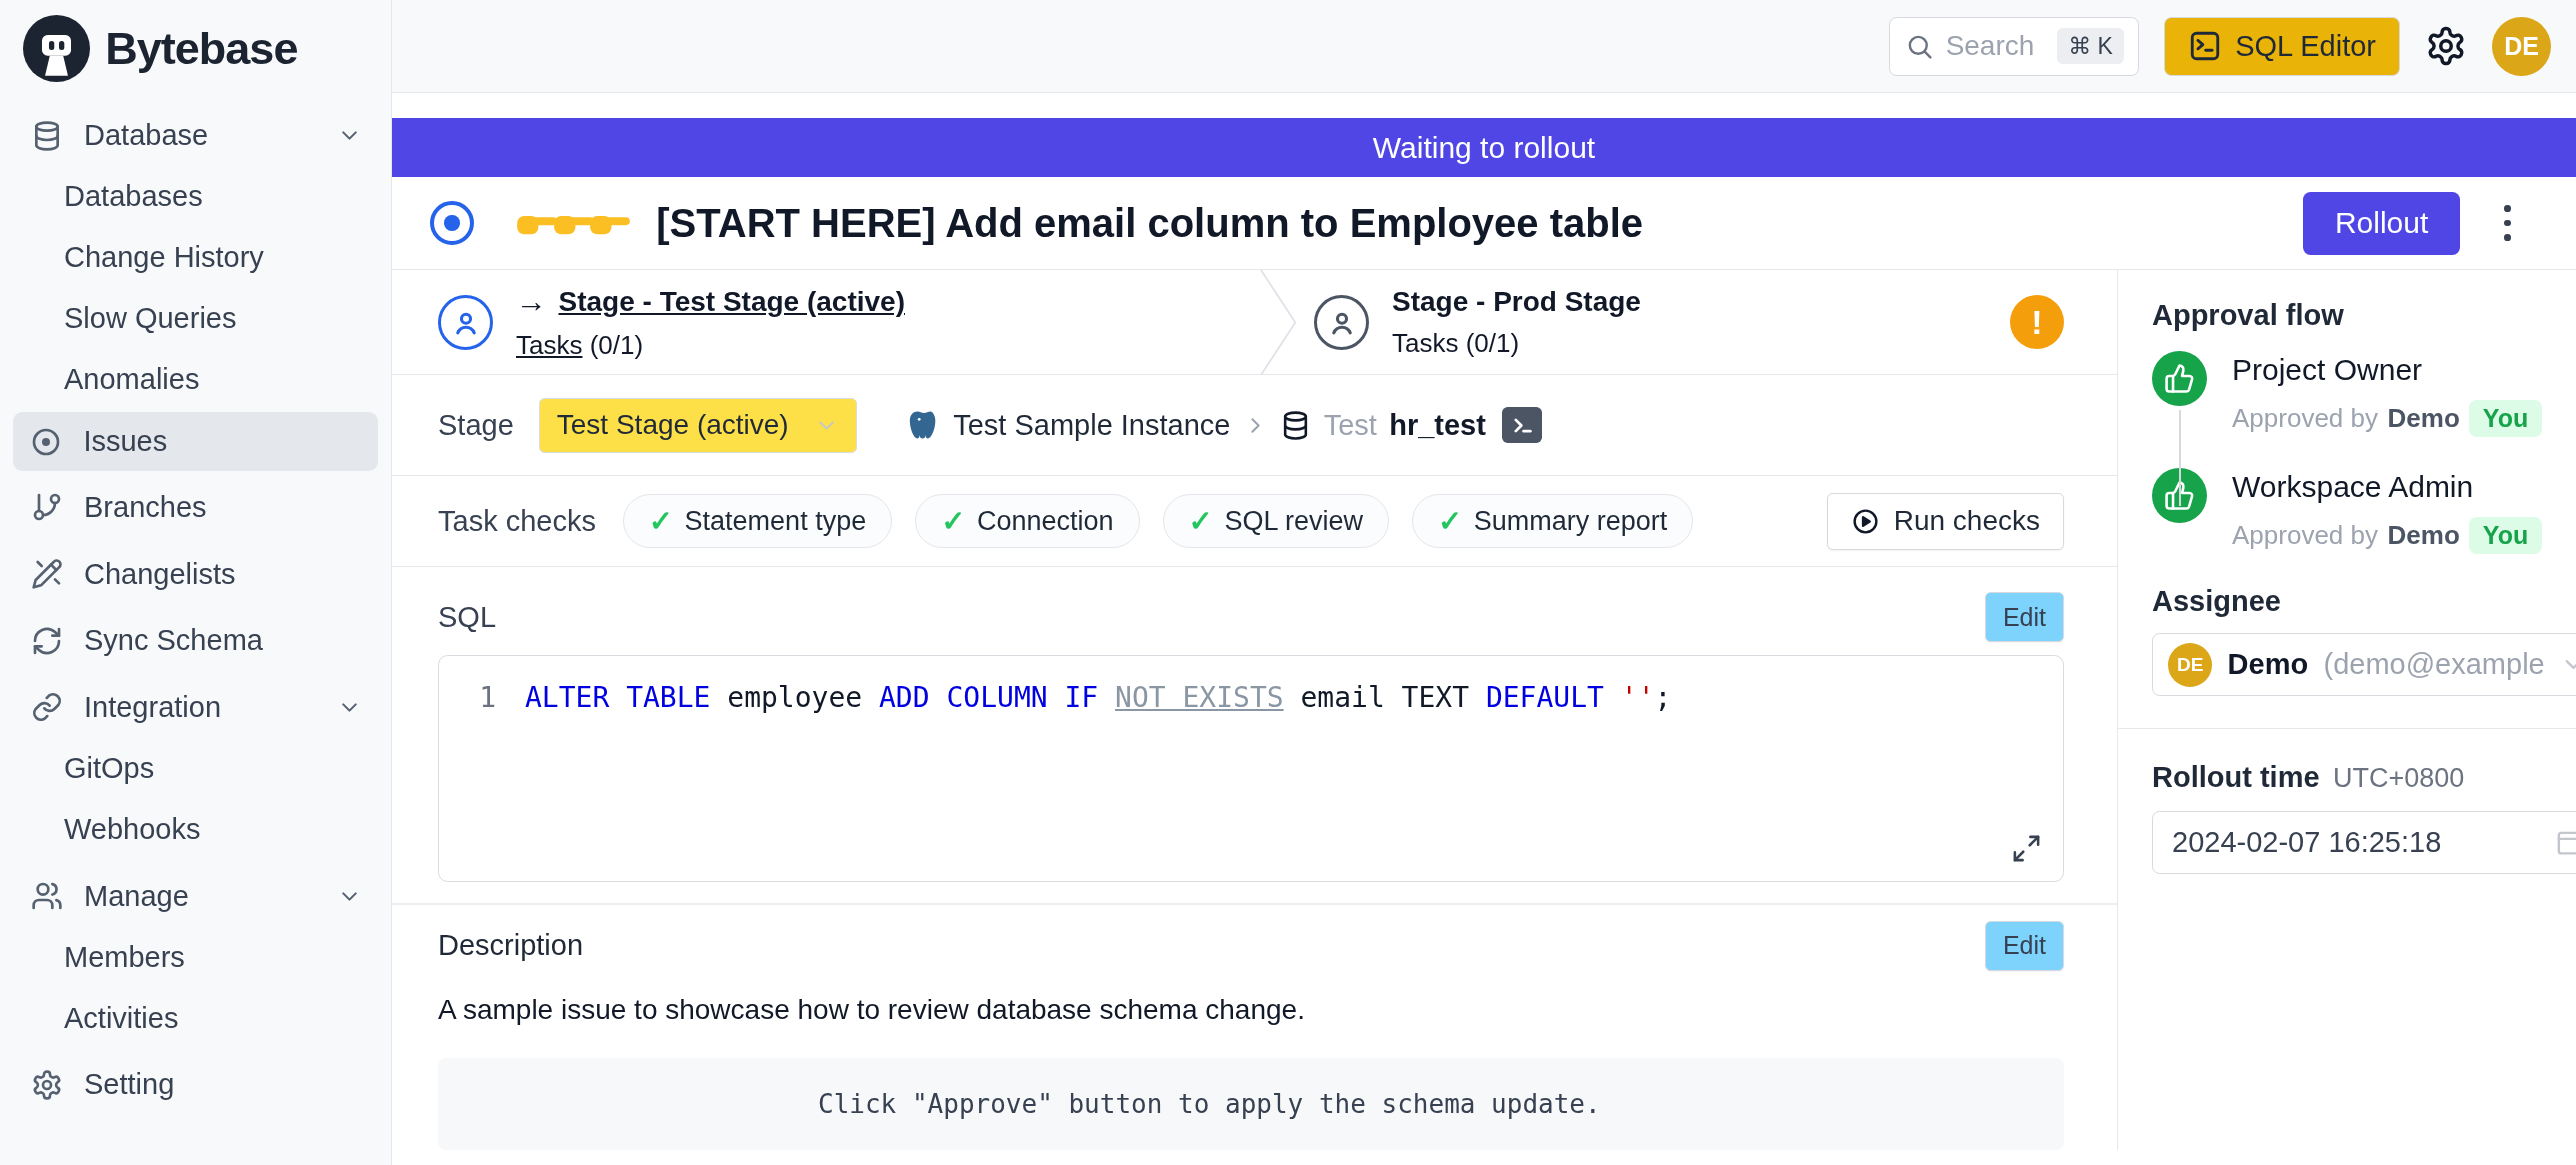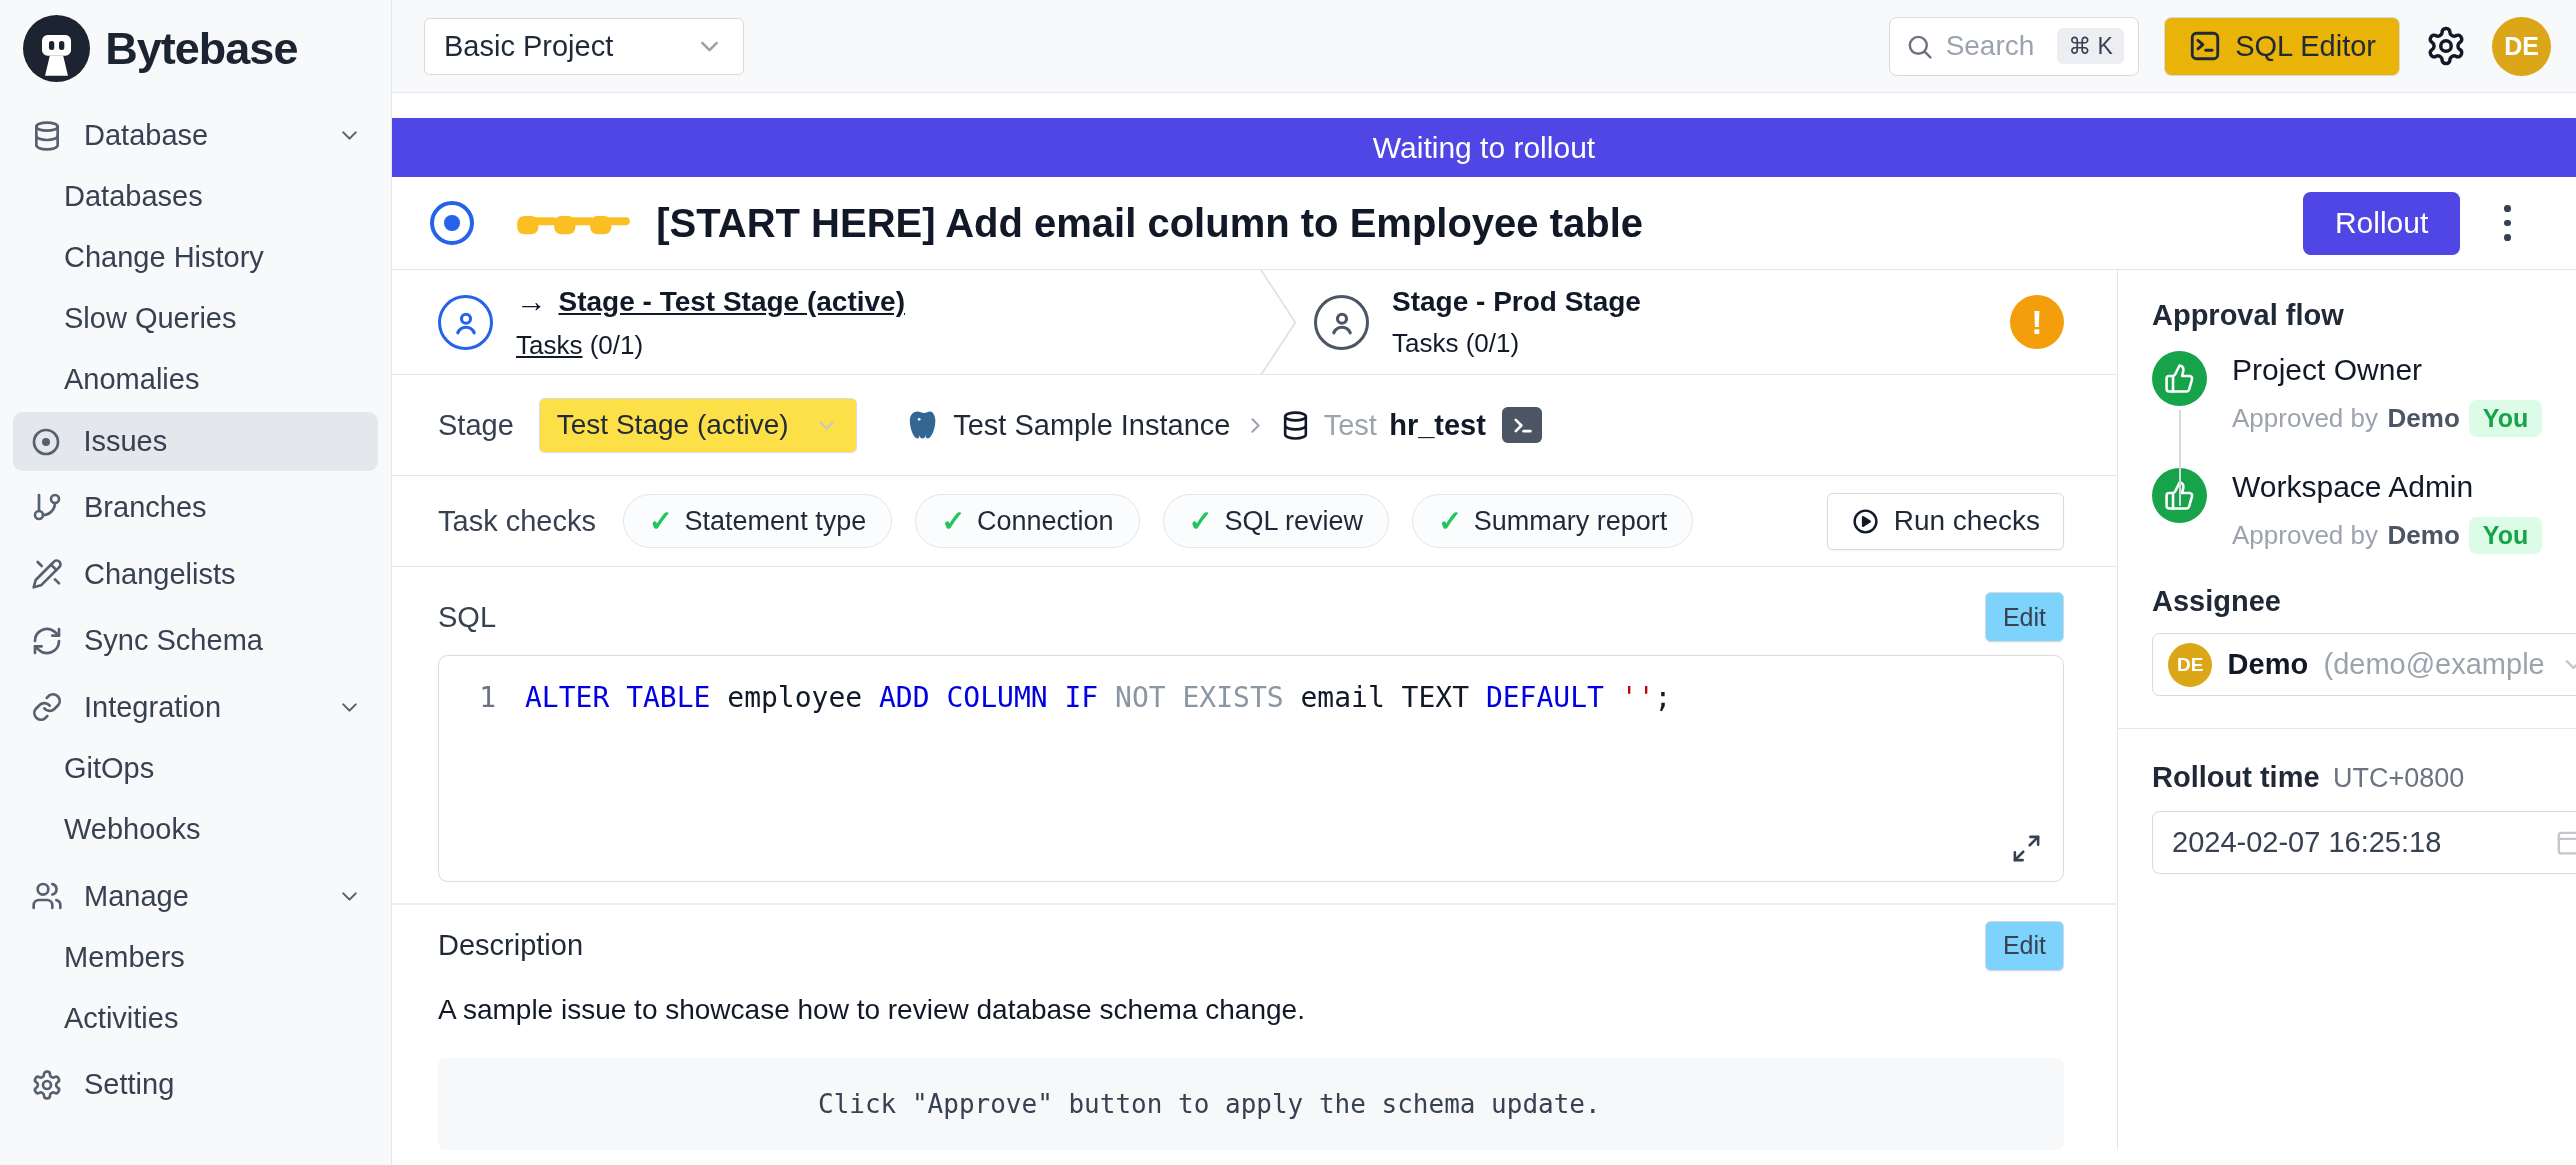--- a/index.html
+++ b/index.html
@@ -113,21 +113,21 @@
   .sec-head { display:flex; align-items:center; justify-content:space-between;
     padding:0 53px 0 46px; margin-top:25px; }
   .sec-title { font-size:29px; font-weight:500; color:#374151; }
   .edit-btn { height:50px; padding:0 17px; border:1px solid #d6d9de; background:#7dd3fc; border-radius:5.7px;
     font-size:25px; color:#374151; box-shadow:0 1px 1.9px rgba(0,0,0,.05); display:flex; align-items:center; }
   .editor { position:relative; margin:13.4px 53px 0 46px; height:227px;
     border:1px solid #d8dbe0; border-radius:9.6px; background:#fff; padding-top:25px; }
   .code-line { display:flex; gap:29px; padding-left:32px;
     font-family:"DejaVu Sans Mono", monospace; font-size:28px; }
   .ln { color:#6b7280; width:25px; text-align:right; }
-  .kw { color:#0000e0; } .gr { color:#8a96a3; } .str { color:#c40000; } .pl { color:#111827; }
+  .kw { color:#0000e0; } .gr { color:#8a96a3;text-decoration:underline; } .str { color:#c40000; } .pl { color:#111827; }
   .expand { position:absolute; right:21px; bottom:17px; width:31px; height:31px; color:#374151; }
 
   .divider { margin-top:21px; border-top:2.9px solid #eceef0; }
 
   
   .desc-text { padding:0 53px 0 46px; margin-top:23px; font-size:28px; color:#111827; }
   .desc-code { margin:32px 53px 0 46px; height:92px; background:#f7f8fa; border-radius:7.6px;
     display:flex; align-items:center; padding-left:380px;
     font-family:"DejaVu Sans Mono", monospace; font-size:26px; color:#374151; }
 
@@ -273,26 +273,20 @@
       <svg class="nicon" viewBox="0 0 24 24" fill="none" stroke="currentColor" stroke-width="2" stroke-linecap="round" stroke-linejoin="round">
           <path d="M12.22 2h-.44a2 2 0 0 0-2 2v.18a2 2 0 0 1-1 1.73l-.43.25a2 2 0 0 1-2 0l-.15-.08a2 2 0 0 0-2.73.73l-.22.38a2 2 0 0 0 .73 2.73l.15.1a2 2 0 0 1 1 1.72v.51a2 2 0 0 1-1 1.74l-.15.09a2 2 0 0 0-.73 2.73l.22.38a2 2 0 0 0 2.73.73l.15-.08a2 2 0 0 1 2 0l.43.25a2 2 0 0 1 1 1.73V20a2 2 0 0 0 2 2h.44a2 2 0 0 0 2-2v-.18a2 2 0 0 1 1-1.73l.43-.25a2 2 0 0 1 2 0l.15.08a2 2 0 0 0 2.73-.73l.22-.39a2 2 0 0 0-.73-2.73l-.15-.08a2 2 0 0 1-1-1.74v-.5a2 2 0 0 1 1-1.74l.15-.09a2 2 0 0 0 .73-2.73l-.22-.38a2 2 0 0 0-2.73-.73l-.15.08a2 2 0 0 1-2 0l-.43-.25a2 2 0 0 1-1-1.73V4a2 2 0 0 0-2-2z"></path>
           <circle cx="12" cy="12" r="3"></circle>
         </svg>
       <span>Setting</span>
     </div>
   </div>
 </div>
 
 <div class="topbar">
-  <div class="proj-select">
-    <span>Basic Project</span>
-    <svg class="chev" viewBox="0 0 24 24" fill="none" stroke="currentColor" stroke-width="2" stroke-linecap="round" stroke-linejoin="round">
-        <polyline points="6 9 12 15 18 9"></polyline>
-      </svg>
-  </div>
   <div class="top-right">
     <div class="searchbox">
       <svg class="sic" viewBox="0 0 24 24" fill="none" stroke="currentColor" stroke-width="2" stroke-linecap="round">
           <circle cx="11" cy="11" r="7"></circle>
           <line x1="21" y1="21" x2="16.3" y2="16.3"></line>
         </svg>
       <span class="search-ph">Search</span>
       <span class="kbd">⌘ K</span>
     </div>
     <div class="sqleditor-btn">

